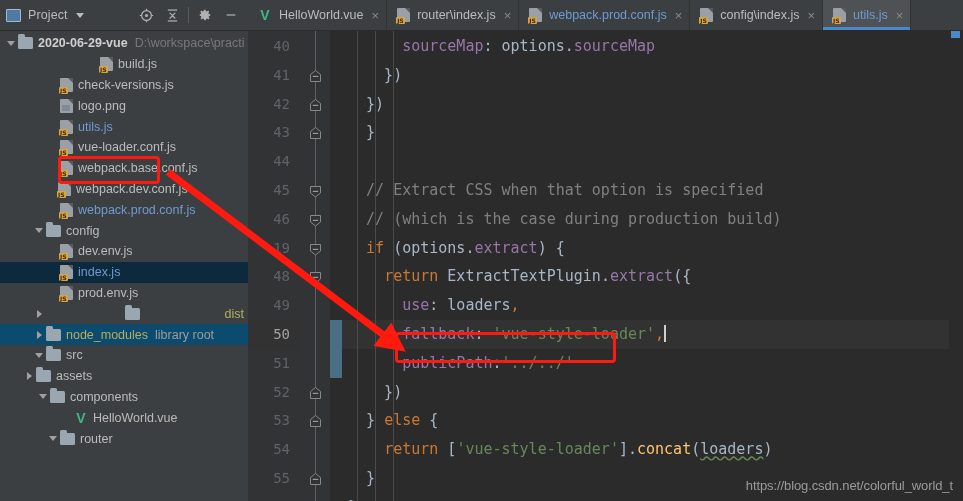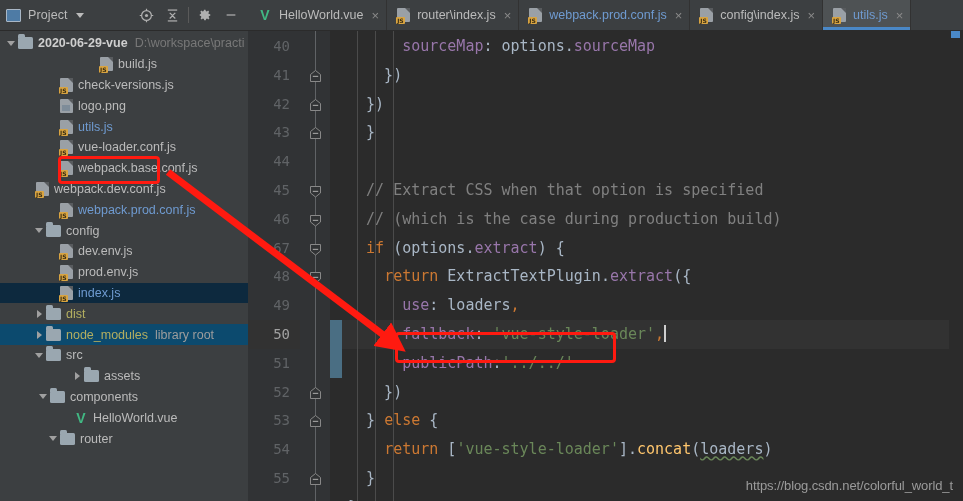--- a/index.html
+++ b/index.html
@@ -423,21 +423,21 @@
         </div>
         <div class="tree-row" style="padding-left: 46px;">
           <span class="arrow">
             <i></i>
           </span>
           <span class="tree-icon">
             <span class="ic ic-js"></span>
           </span>
           <span class="tree-label">webpack.base.conf.js</span>
         </div>
-        <div class="tree-row" style="padding-left: 22px;">
+        <div class="tree-row" style="padding-left: 44px;">
           <span class="arrow">
             <i></i>
           </span>
           <span class="tree-icon">
             <span class="ic ic-js"></span>
           </span>
           <span class="tree-label">webpack.dev.conf.js</span>
         </div>
         <div class="tree-row" style="padding-left: 46px;">
           <span class="arrow">
@@ -459,39 +459,39 @@
         </div>
         <div class="tree-row" style="padding-left: 46px;">
           <span class="arrow">
             <i></i>
           </span>
           <span class="tree-icon">
             <span class="ic ic-js"></span>
           </span>
           <span class="tree-label">dev.env.js</span>
         </div>
+        <div class="tree-row selected" style="padding-left: 46px;">
+          <span class="arrow">
+            <i></i>
+          </span>
+          <span class="tree-icon">
+            <span class="ic ic-js"></span>
+          </span>
+          <span class="tree-label blue">index.js</span>
+        </div>
         <div class="tree-row" style="padding-left: 46px;">
           <span class="arrow">
             <i></i>
           </span>
           <span class="tree-icon">
             <span class="ic ic-js"></span>
           </span>
           <span class="tree-label">prod.env.js</span>
         </div>
-        <div class="tree-row selected" style="padding-left: 46px;">
-          <span class="arrow">
-            <i></i>
-          </span>
-          <span class="tree-icon">
-            <span class="ic ic-js"></span>
-          </span>
-          <span class="tree-label blue">index.js</span>
-        </div>
-        <div class="tree-row" style="padding-left: 32px;">
+        <div class="tree-row" style="padding-left: 32px; justify-content: space-between;">
           <span class="arrow closed">
             <i></i>
           </span>
           <span class="tree-icon">
             <span class="ic ic-folder"></span>
           </span>
           <span class="tree-label olive">dist</span>
         </div>
         <div class="tree-row lib" style="padding-left: 32px;">
           <span class="arrow closed">
@@ -505,21 +505,21 @@
         </div>
         <div class="tree-row" style="padding-left: 32px;">
           <span class="arrow open">
             <i></i>
           </span>
           <span class="tree-icon">
             <span class="ic ic-folder"></span>
           </span>
           <span class="tree-label">src</span>
         </div>
-        <div class="tree-row" style="padding-left: 22px; margin-left: 48px;">
+        <div class="tree-row" style="padding-left: 22px;">
           <span class="arrow closed">
             <i></i>
           </span>
           <span class="tree-icon">
             <span class="ic ic-folder"></span>
           </span>
           <span class="tree-label">assets</span>
         </div>
         <div class="tree-row" style="padding-left: 36px;">
           <span class="arrow open">
@@ -552,21 +552,21 @@
 
     <div class="editor">
       <div class="gutter-nums" id="gutter-nums">
           <div class="ln">40</div>
           <div class="ln">41</div>
           <div class="ln">42</div>
           <div class="ln">43</div>
           <div class="ln">44</div>
           <div class="ln">45</div>
           <div class="ln">46</div>
-          <div class="ln">67</div>
+          <div class="ln">19</div>
           <div class="ln">48</div>
           <div class="ln">49</div>
           <div class="ln cur">50</div>
           <div class="ln">51</div>
           <div class="ln">52</div>
           <div class="ln">53</div>
           <div class="ln">54</div>
           <div class="ln">55</div>
           <div class="ln">56</div>
         </div>

